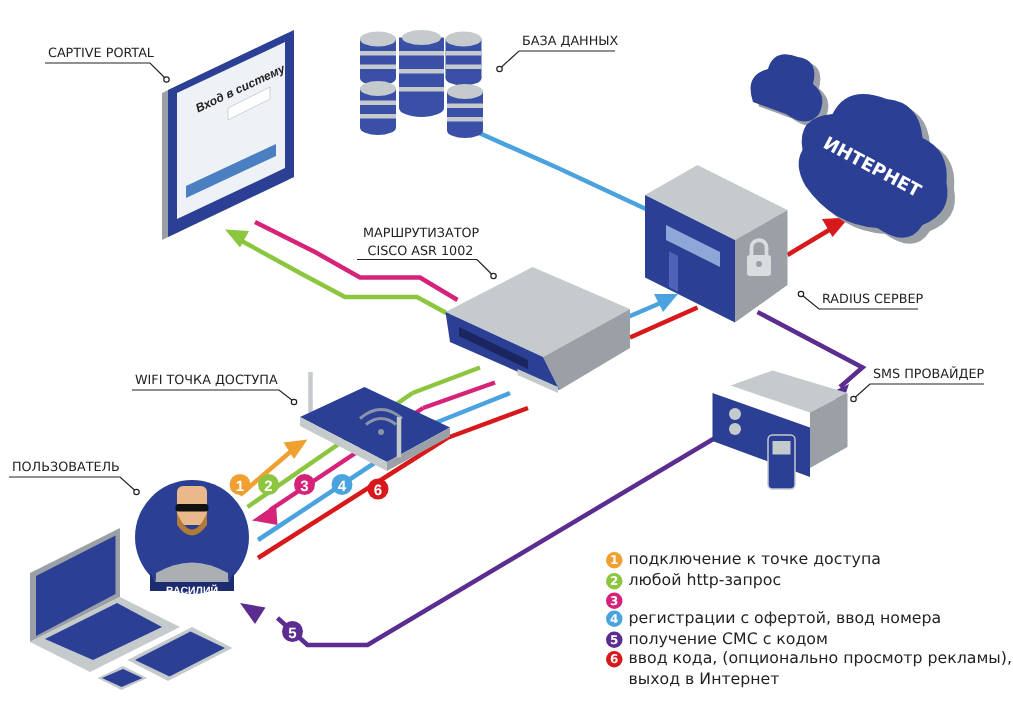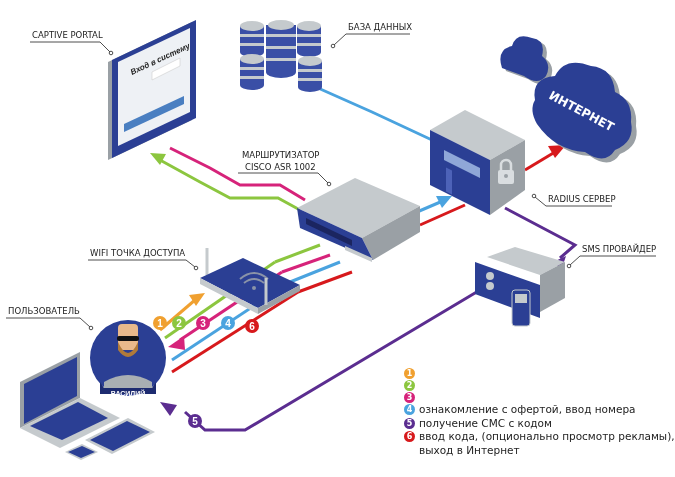--- a/index.html
+++ b/index.html
@@ -236,30 +236,32 @@
   </g>
   <g>
     <polygon points="65,452 82,444 98,452 81,460" fill="#c5cacd"></polygon>
     <polygon points="68,452 82,446 95,452 81,458" fill="#2b3f94"></polygon>
   </g>
 </svg>
 
 <div class="legend">
   <div class="row">
       <span class="num" style="background:#f0a030">1</span>
+      <span class="txt">подключение к точке доступа</span>
     </div>
   <div class="row">
       <span class="num" style="background:#8cc63f">2</span>
+      <span class="txt">любой http-запрос</span>
     </div>
   <div class="row">
       <span class="num" style="background:#d6237a">3</span>
     </div>
   <div class="row">
       <span class="num" style="background:#4aa3df">4</span>
-      <span class="txt">ознакомление с офертой, ввод номера</span>
+      <span class="txt">регистрации с офертой, ввод номера</span>
     </div>
   <div class="row">
       <span class="num" style="background:#5b2d90">5</span>
       <span class="txt">получение СМС с кодом</span>
     </div>
   <div class="row">
       <span class="num" style="background:#d7191c">6</span>
       <span class="txt">ввод кода, (опционально просмотр рекламы),
 выход в Интернет</span>
     </div>

